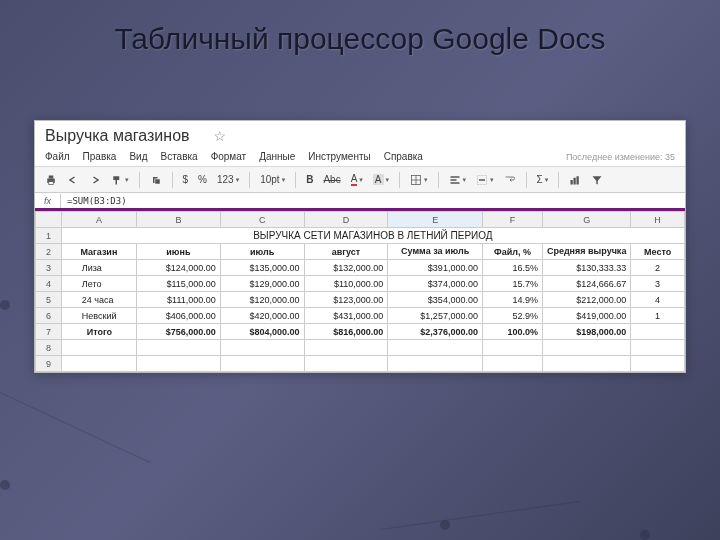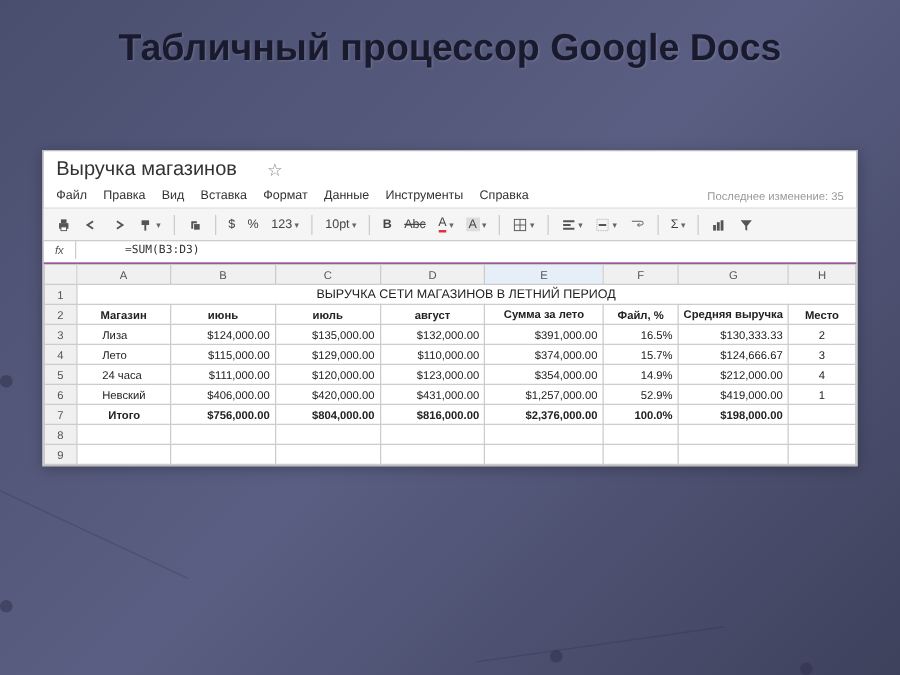--- a/index.html
+++ b/index.html
@@ -15,21 +15,21 @@
   .bg-decor { position: absolute; inset: 0; pointer-events: none; }
   .bg-decor .dot { position: absolute; width: 10px; height: 10px; border-radius: 50%; background: #2e3048; opacity: 0.5; }
   .bg-decor .line { position: absolute; width: 200px; height: 1px; background: #2e3048; opacity: 0.3; }
   .slide-title {
     position: absolute;
     top: 22px;
     left: 0; right: 0;
     text-align: center;
     font-size: 30px;
     color: #1a1a2e;
-    font-weight: bold;
+    font-weight: normal;
     text-shadow: 1px 1px 2px rgba(255,255,255,0.15);
   }
   .sheet-window {
     position: absolute;
     left: 34px;
     top: 120px;
     width: 652px;
     background: #fff;
     border: 1px solid #bbb;
     box-shadow: 0 2px 10px rgba(0,0,0,0.25);
@@ -69,25 +69,24 @@
     font-size: 10px;
     color: #444;
     height: 26px;
   }
   .tb-btn { display: inline-flex; align-items: center; gap: 2px; padding: 1px 2px; cursor: pointer; }
   .tb-sep { width: 1px; height: 16px; background: #ccc; margin: 0 2px; }
   .sv { width: 12px; height: 12px; display: block; }
   .caret { font-size: 7px; color: #666; }
   .fx-row {
     display: flex;
-    align-items: flex-start;
-    border-bottom: 1px solid #701a75;
+    align-items: flex-end;
+    border-bottom: 3px solid #701a75;
     height: 18px;
     font-size: 9px;
-    gap: 33px;
   }
   .fx-label { width: 26px; text-align: center; font-style: italic; color: #555; border-right: 1px solid #ccc; padding: 2px 0; }
   .fx-input { flex: 1; padding: 2px 6px; color: #333; font-family: monospace; }
   .grid-wrap { overflow: hidden; }
   table.sheet {
     border-collapse: collapse;
     width: 100%;
     table-layout: fixed;
     font-size: 9px;
   }
@@ -284,21 +283,21 @@
       <tr class="r-title">
         <th class="rowhead">1</th>
         <td colspan="8">ВЫРУЧКА СЕТИ МАГАЗИНОВ В ЛЕТНИЙ ПЕРИОД</td>
       </tr>
       <tr class="r-head">
         <th class="rowhead">2</th>
         <td>Магазин</td>
         <td>июнь</td>
         <td>июль</td>
         <td>август</td>
-        <td style="line-height:1">Сумма за лето</td>
+        <td style="line-height:1">Сумма за июль</td>
         <td>Файл, %</td>
         <td style="line-height:1">Средняя выручка</td>
         <td>Место</td>
       </tr>
       </tbody>
         <tbody id="data-rows">
           <tr class="r-data">
             <th class="rowhead">3</th>
             <td class="store">Лиза</td>
             <td class="num">$124,000.00</td>

